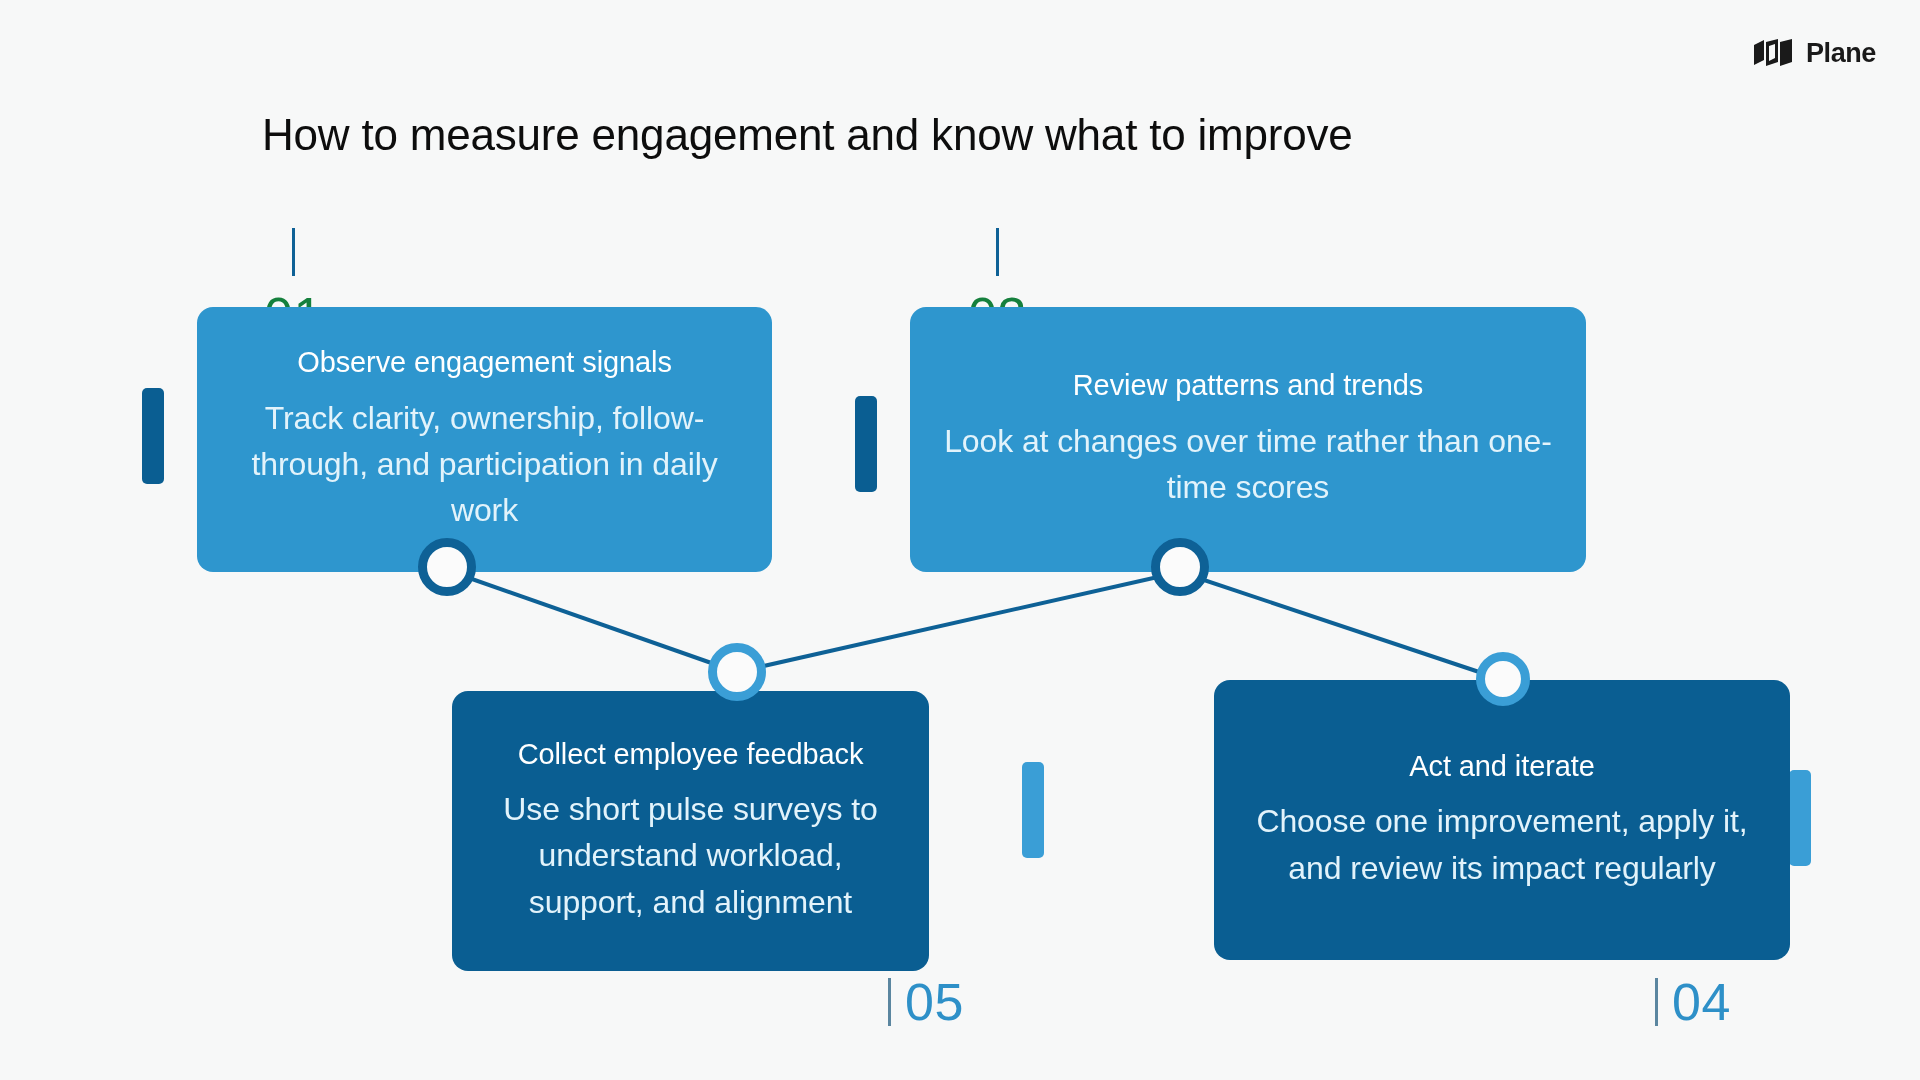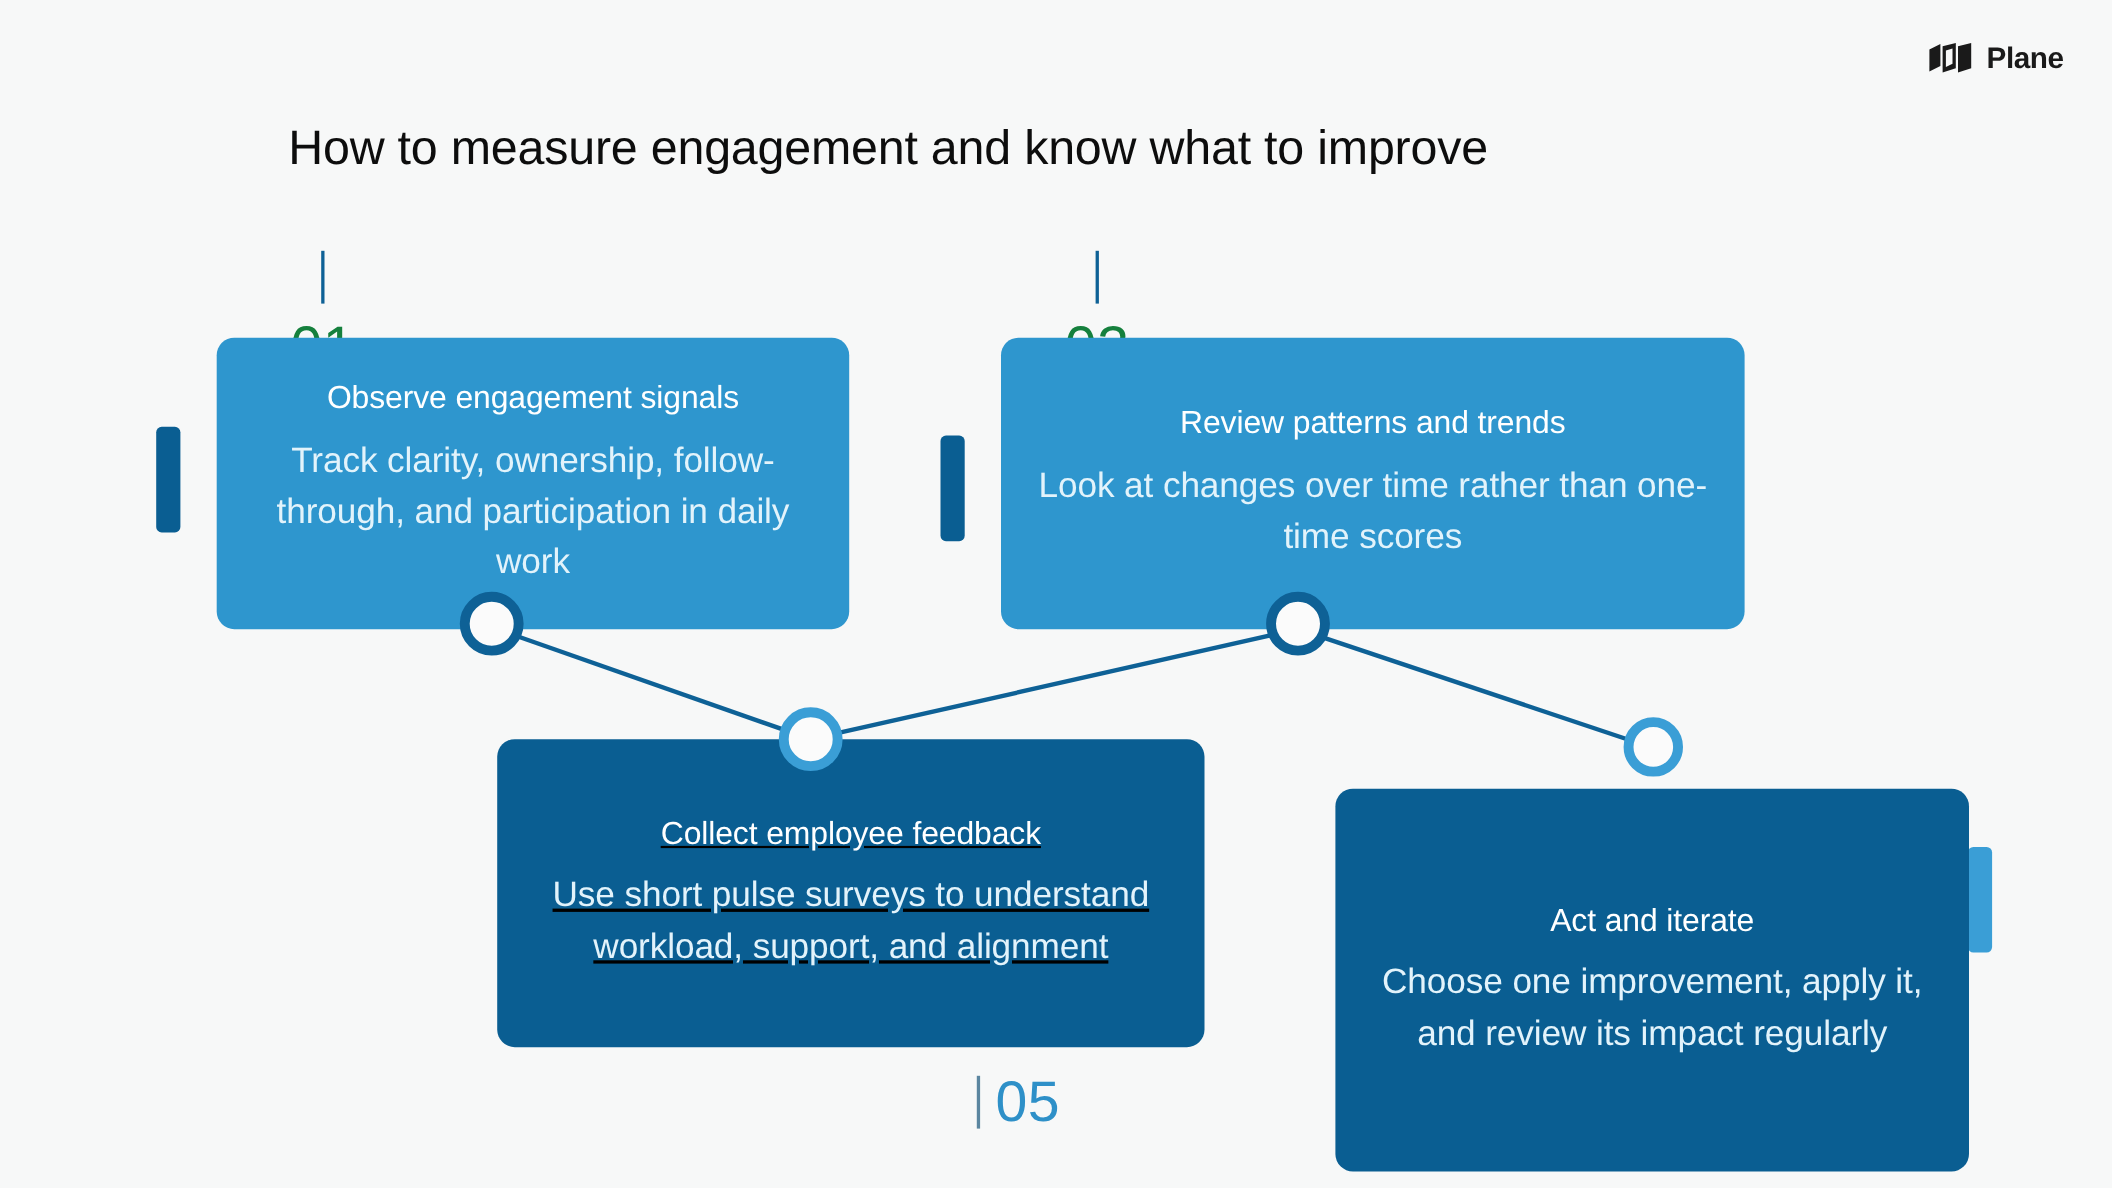--- a/index.html
+++ b/index.html
@@ -177,26 +177,26 @@
   <div class="card light" style="left:162px; top:307px; width:575px; height:265px;">
     <div class="card-title">Observe engagement signals</div>
     <div class="card-body">Track clarity, ownership, follow-through, and participation in daily work</div>
   </div>
 
   <div class="card light" style="left:875px; top:307px; width:676px; height:265px;">
     <div class="card-title">Review patterns and trends</div>
     <div class="card-body">Look at changes over time rather than one-time scores</div>
   </div>
 
-  <div class="card dark" style="left:452px; top:672px; width:643px; height:280px;text-decoration:underline;">
+  <div class="card dark" style="left:452px; top:691px; width:477px; height:280px;">
     <div class="card-title">Collect employee feedback</div>
     <div class="card-body">Use short pulse surveys to understand workload, support, and alignment</div>
   </div>
 
-  <div class="card dark" style="left:1214px; top:717px; width:576px; height:348px;text-align:center;">
+  <div class="card dark" style="left:1214px; top:680px; width:576px; height:280px;text-align:center;">
     <div class="card-title">Act and iterate</div>
     <div class="card-body">Choose one improvement, apply it, and review its impact regularly</div>
   </div>
 
   <div class="node ring-dark" style="left:418px;  top:538px; width:58px; height:58px;"></div>
   <div class="node ring-dark" style="left:1151px; top:538px; width:58px; height:58px;"></div>
   <div class="node ring-light" style="left:708px;  top:643px; width:58px; height:58px;"></div>
   <div class="node ring-light" style="left:1476px; top:652px; width:54px; height:54px;"></div>
 
 </div>

